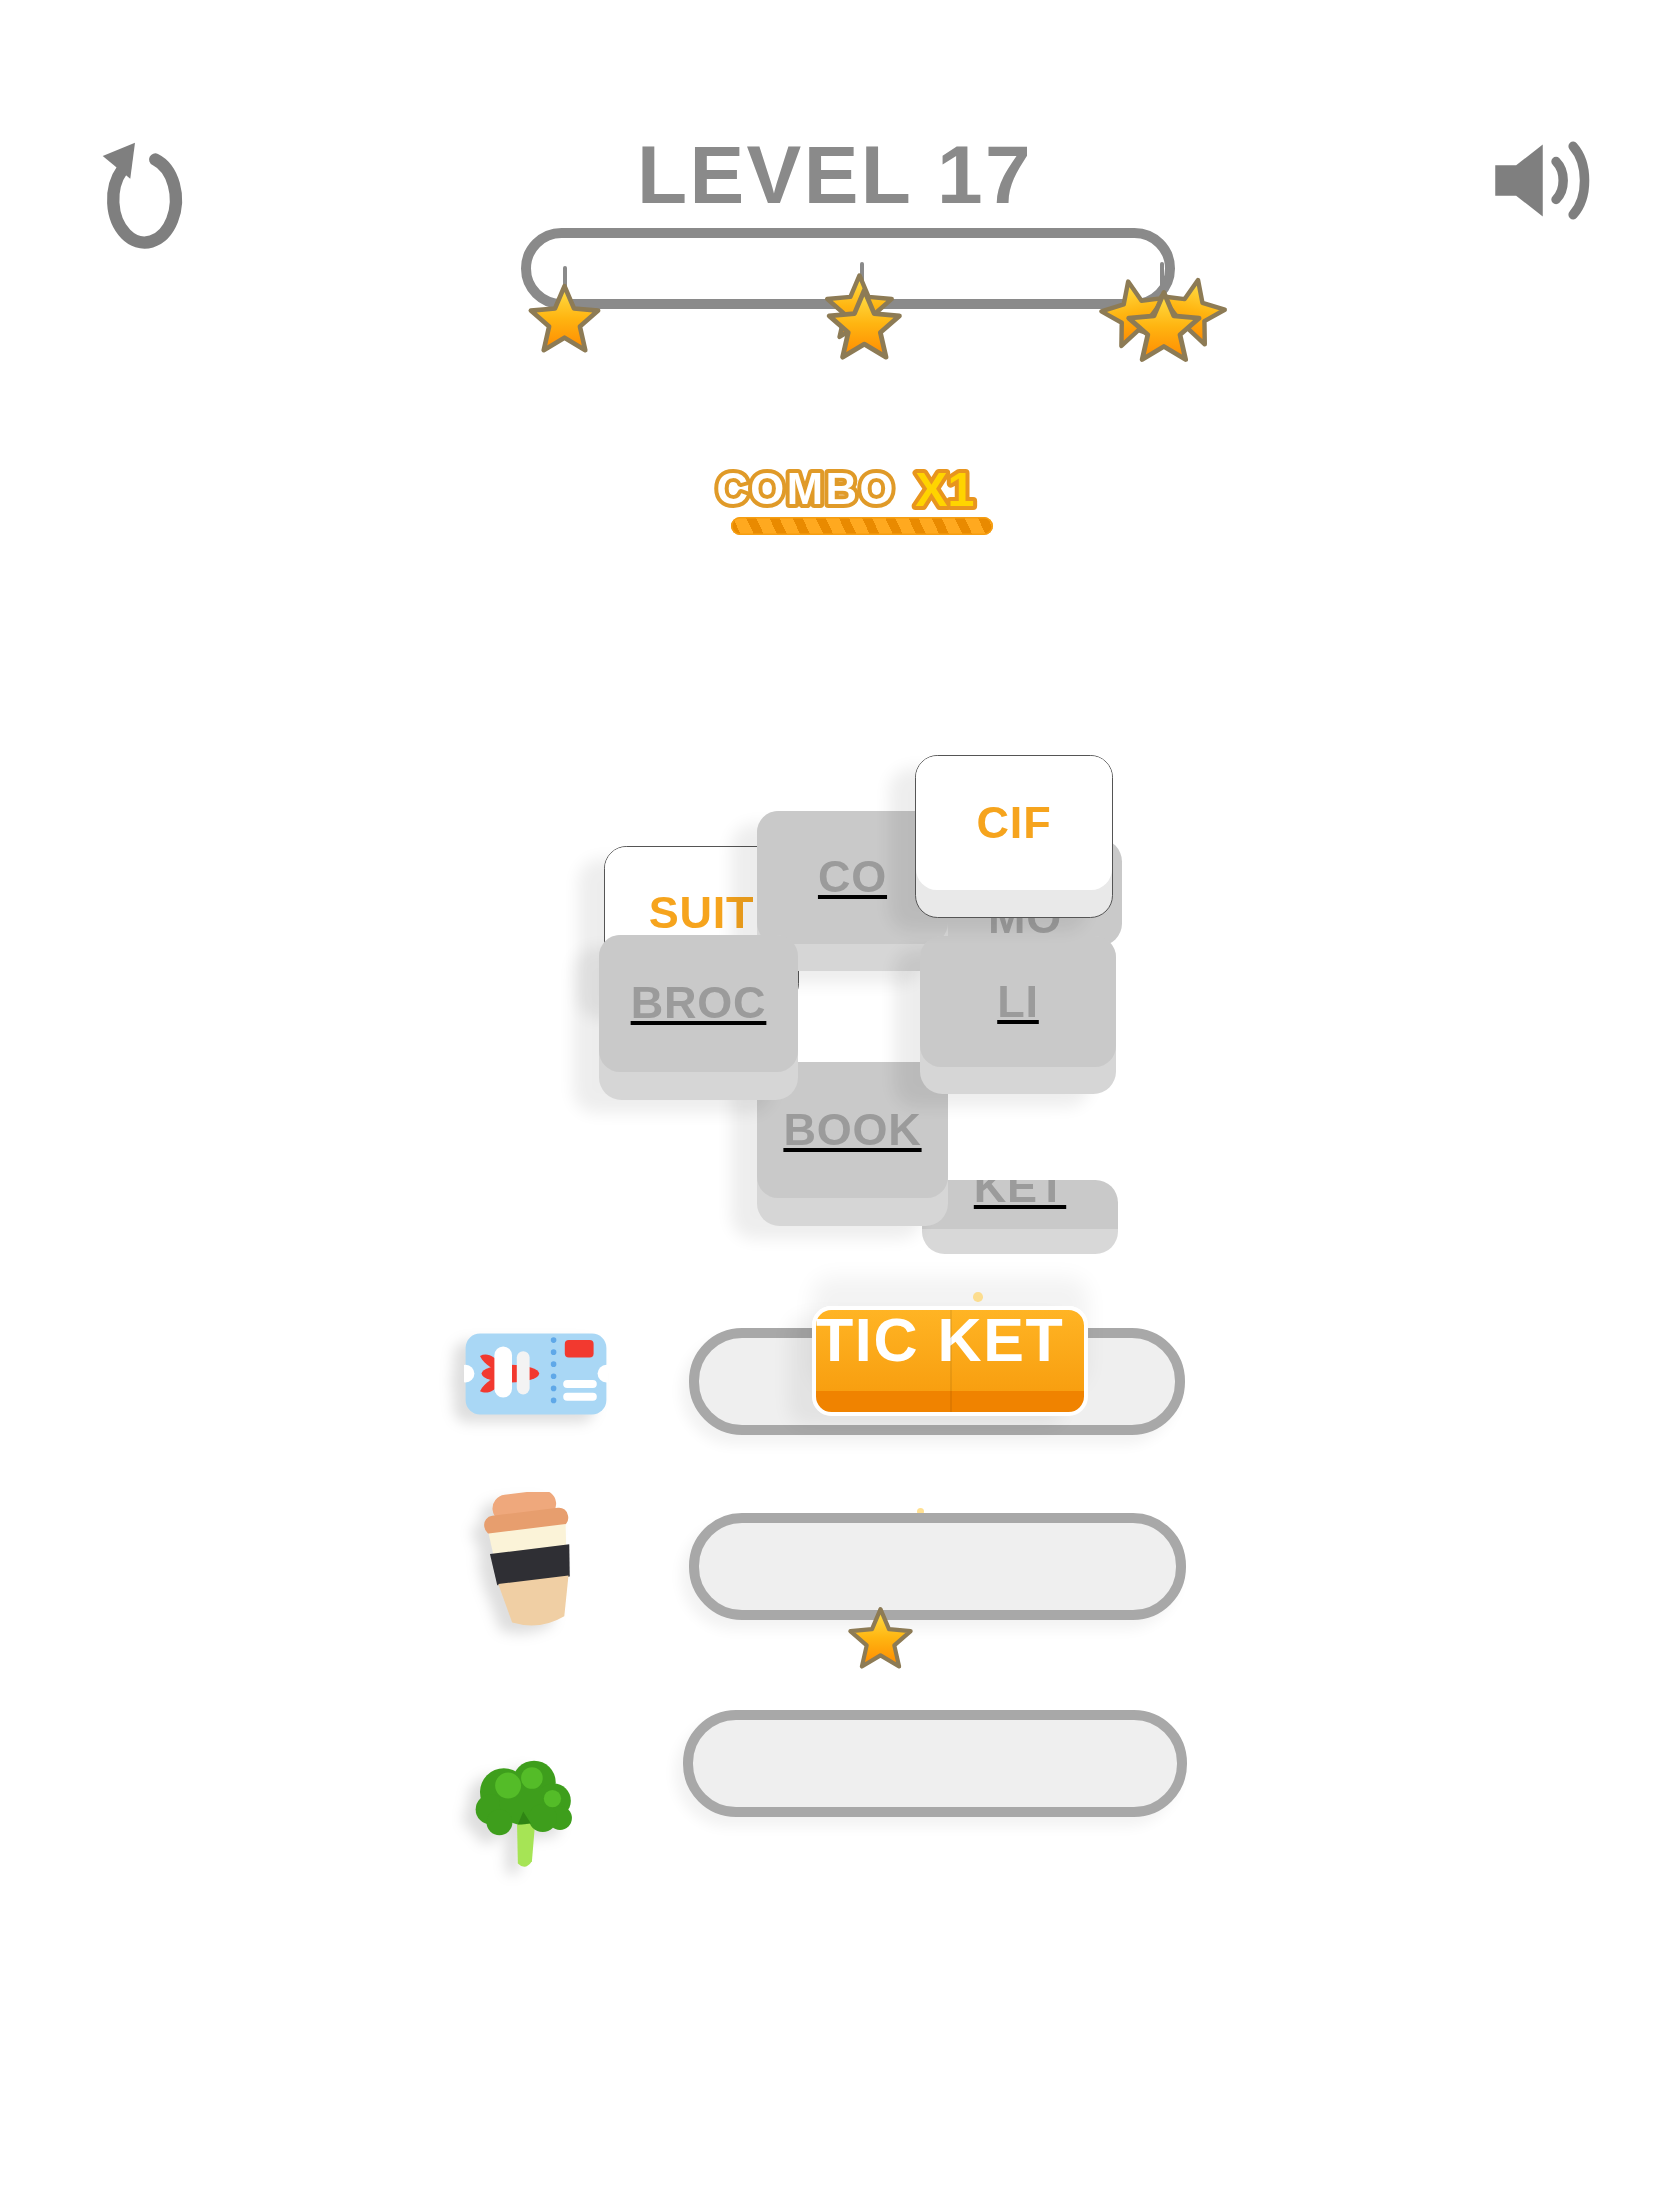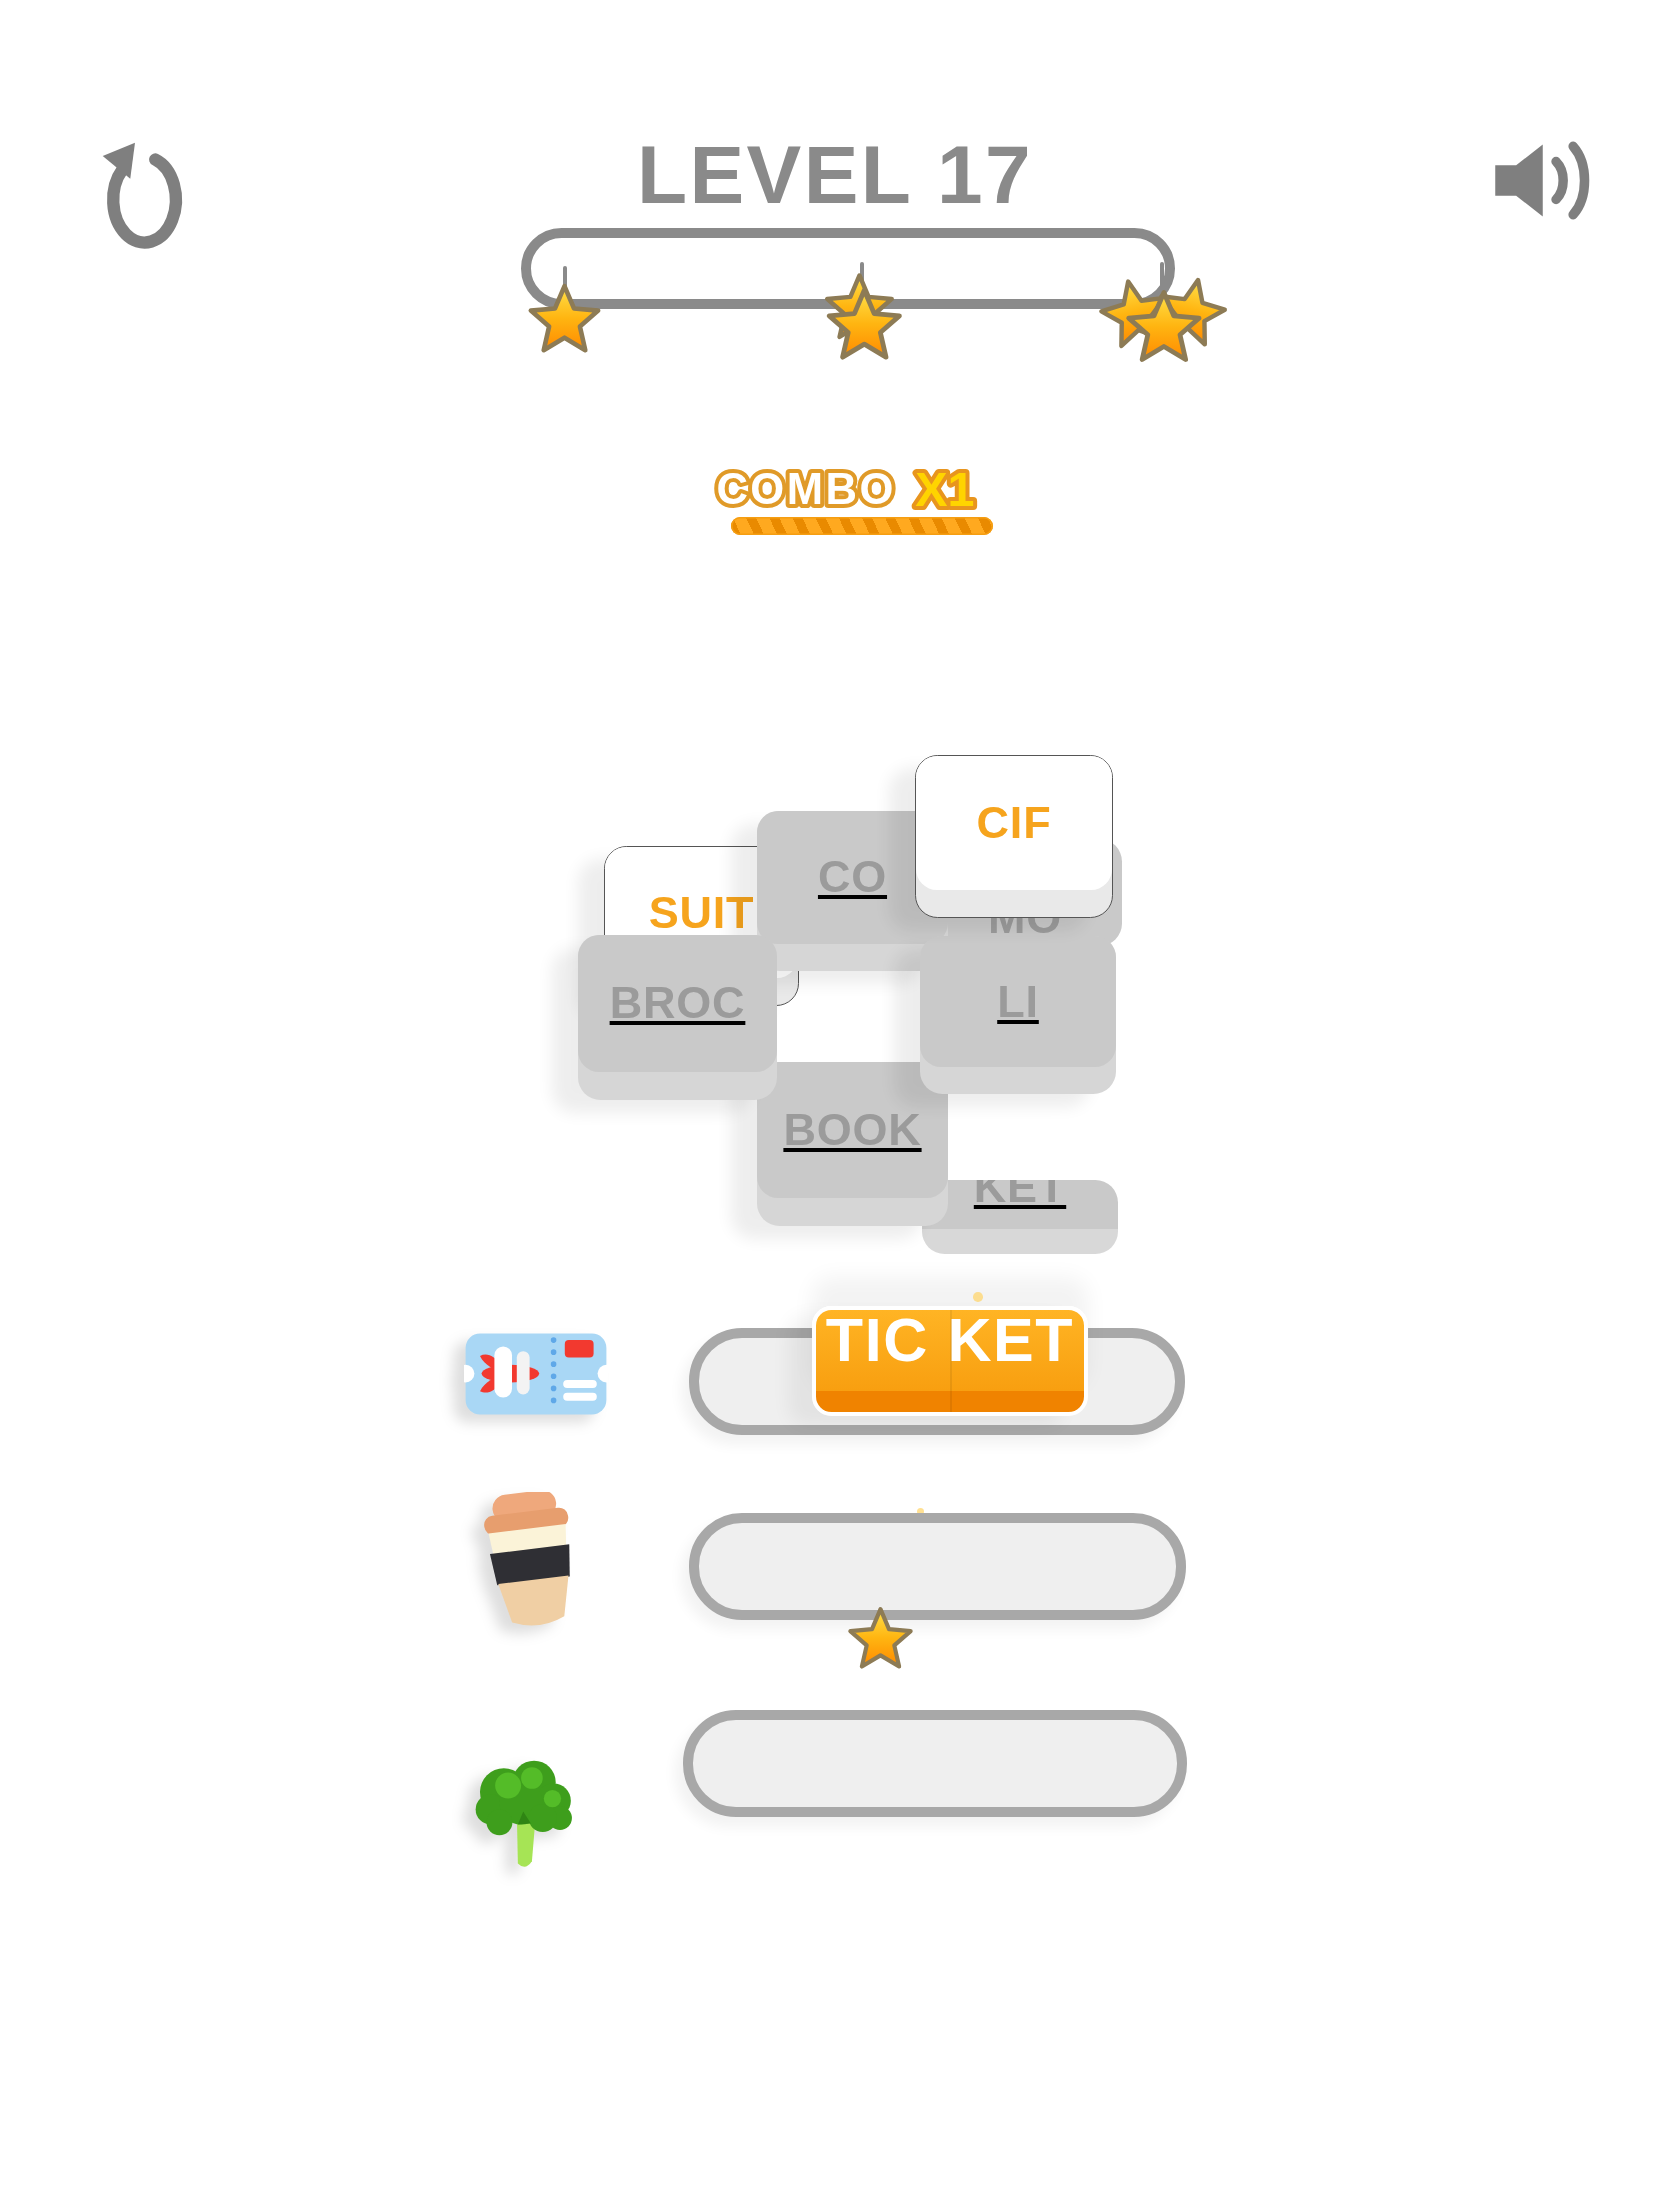--- a/index.html
+++ b/index.html
@@ -40,21 +40,21 @@
   .tile-ket{background:linear-gradient(to bottom,#C9C9C9 66%,#D8D8D8 66%) !important;}
   .tile-ket .tile-face{align-items:flex-start;}
   .tile-ket .tile-text{margin-top:-19.4px;}
 
   
   .slot{position:absolute;height:107px;background:#EFEFEF;border:10.5px solid #A8A8A8;
     border-radius:53px;box-sizing:border-box;box-shadow:-8px 9.7px 13px rgba(0,0,0,.05);}
   .solved-tile{position:absolute;left:812px;top:1306px;width:276px;height:110px;
     border:4px solid #ffffff;border-radius:19.4px;box-sizing:border-box;
     background:linear-gradient(to bottom,#FFB424 0%,#F89F10 79%,#F08300 79.2%);
-    display:flex;align-items:center;justify-content:center;padding-bottom:43px;
+    display:flex;align-items:center;justify-content:flex-start;padding-bottom:43px;
     box-shadow:0 -29px 21px rgba(0,0,0,.05),-24px 9.7px 18px rgba(0,0,0,.05);}
   .solved-tile::after{content:"";position:absolute;left:50%;top:0;width:1.6px;height:100%;
     background:rgba(0,0,0,.07);}
   .solved-text{font-size:61px;font-weight:800;color:#ffffff;letter-spacing:1.6px;white-space:pre;}
   .answer-icon{position:absolute;filter:drop-shadow(-11.3px 8px 6.5px rgba(0,0,0,.13));}
   .sparkle{position:absolute;width:9.7px;height:9.7px;border-radius:50%;background:rgba(255,214,110,.75);}
 </style>
 </head>
 <body>
 
@@ -121,21 +121,21 @@
     <div class="tile-face">
         <span class="tile-text">KET</span>
       </div>
   </div>
 
   <div class="tile white" style="left:604px;top:846px;width:149px;height:158px;z-index:1">
     <div class="tile-face">
         <span class="tile-text">SUIT</span>
       </div>
   </div>
-  <div class="tile gray" style="left:578px;top:935px;width:155px;height:165px;z-index:2">
+  <div class="tile gray" style="left:599px;top:935px;width:155px;height:165px;z-index:2">
     <div class="tile-face">
         <span class="tile-text">BROC</span>
       </div>
   </div>
   <div class="tile gray" style="left:757px;top:811px;width:147px;height:160px;z-index:1">
     <div class="tile-face">
         <span class="tile-text">CO</span>
       </div>
   </div>
   <div class="tile gray" style="left:757px;top:1062px;width:147px;height:164px;z-index:1">

